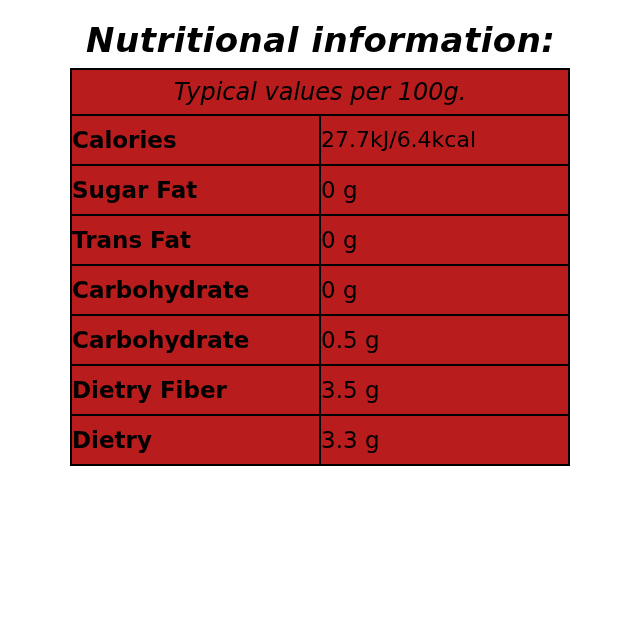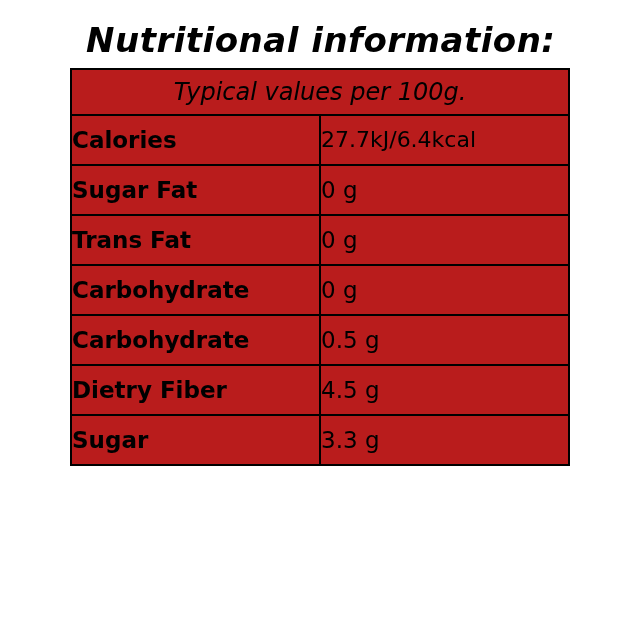--- a/index.html
+++ b/index.html
@@ -119,24 +119,24 @@
         </tr>
 
         <tr>
           <td class="row-label">Carbohydrate</td>
           <td class="row-value">0.5 g</td>
         </tr>
 
 
         <tr>
           <td class="row-label">Dietry Fiber</td>
-          <td class="row-value">4.5 g</td>
+          <td class="row-value">3.5 g</td>
         </tr>
 
         <tr>
-          <td class="row-label">Sugar</td>
+          <td class="row-label">Dietry</td>
           <td class="row-value">3.3 g</td>
         </tr>
       </tbody>
     </table>
 
   </div>
 </div>
 
 </body></html>

